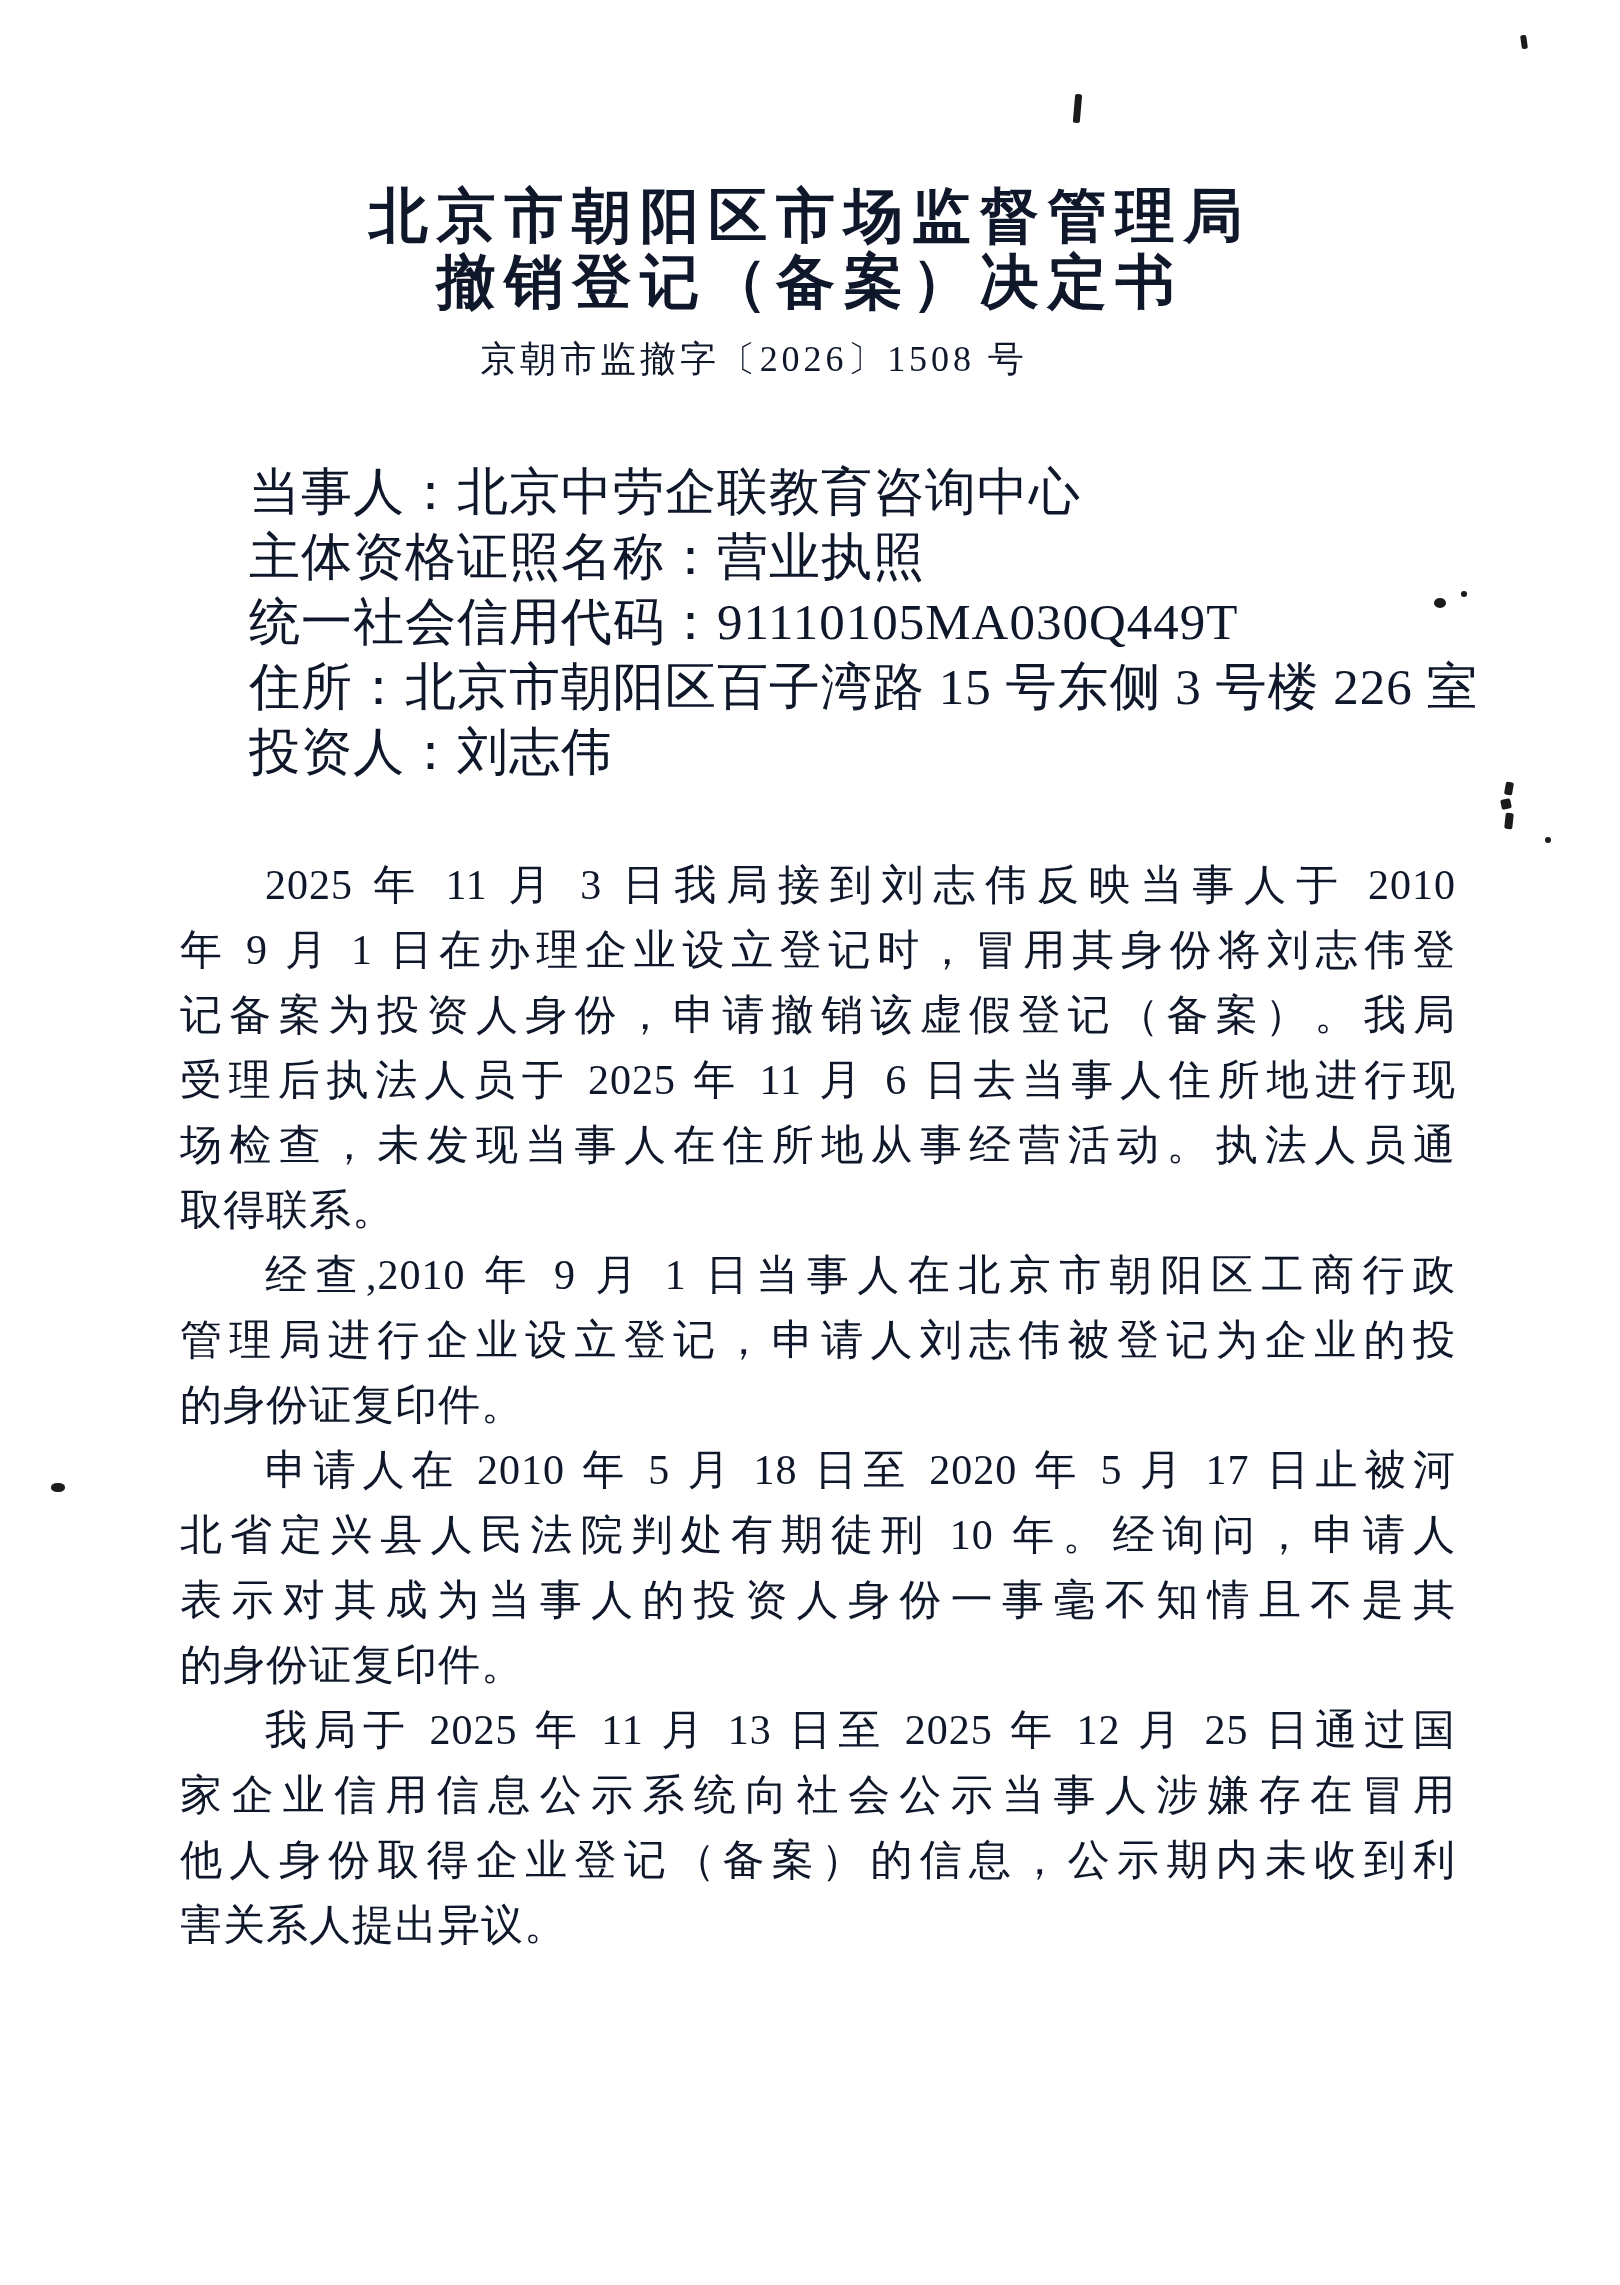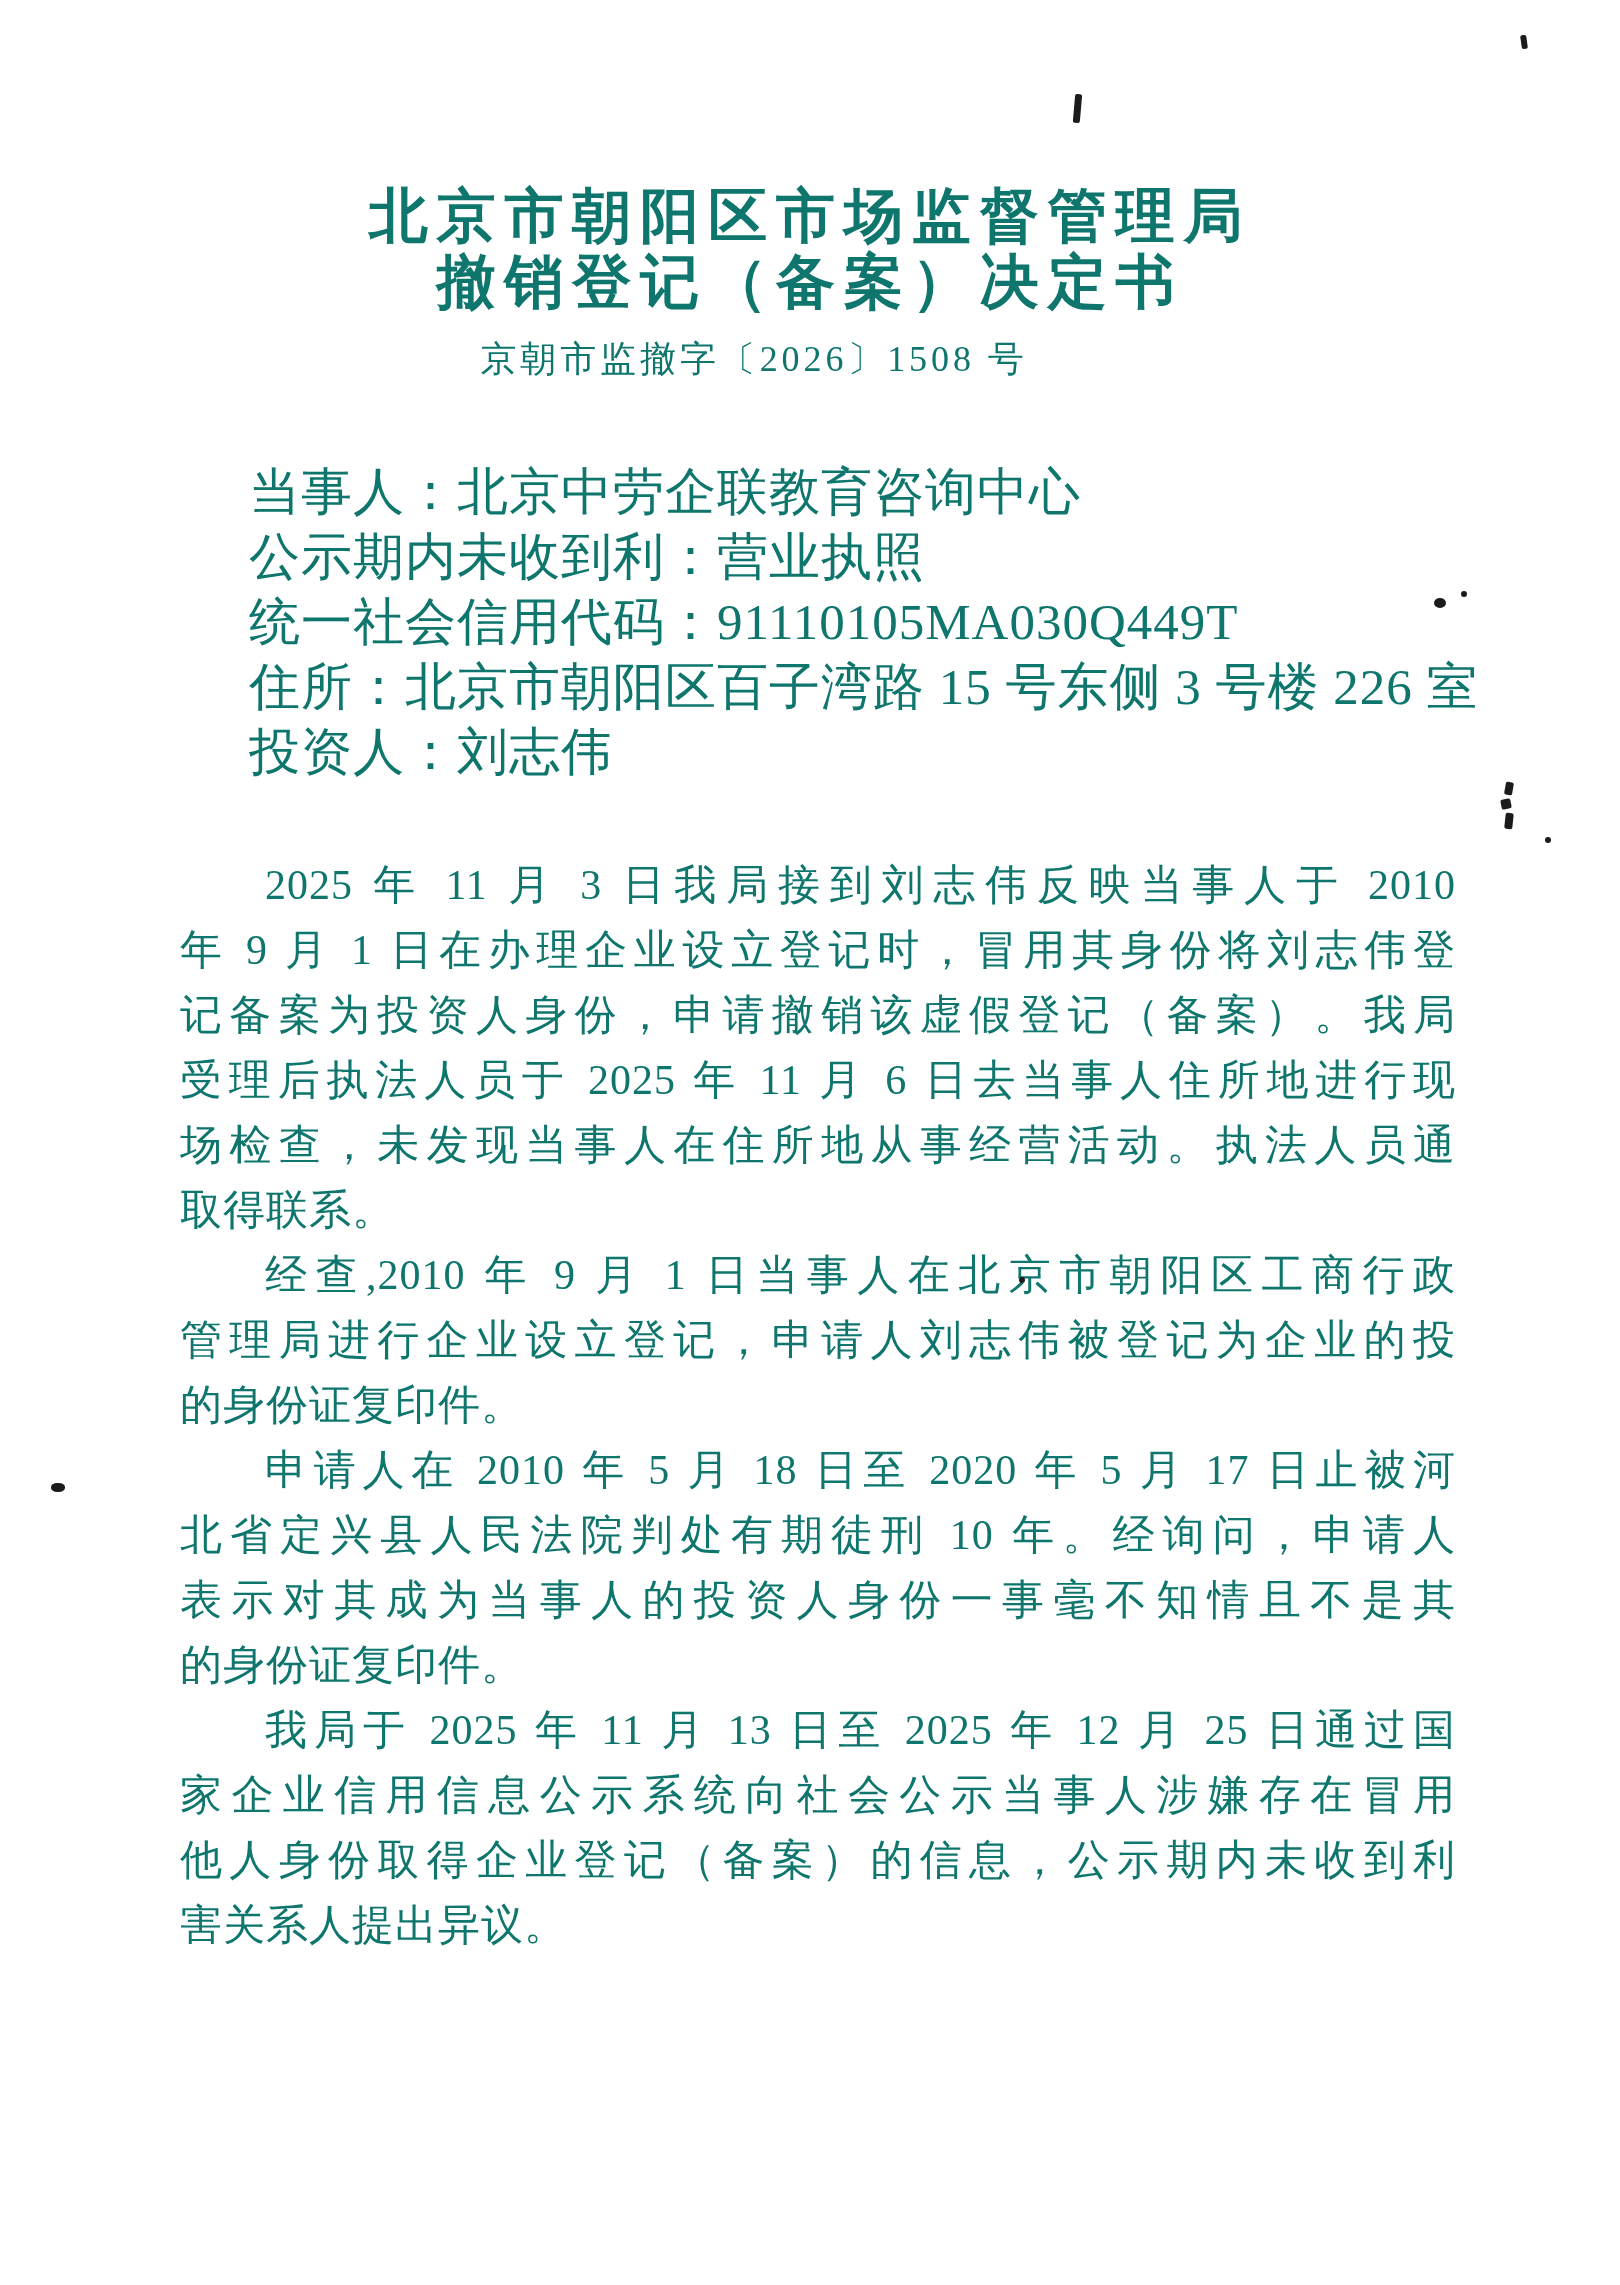--- a/index.html
+++ b/index.html
@@ -1,21 +1,21 @@
 <!DOCTYPE html>
 <html><head>
 <meta charset="utf-8">
 <style>
   html, body { margin: 0; padding: 0; background: #ffffff; }
   .page {
     position: relative;
     width: 1620px;
     height: 1955px;
     background: #ffffff;
-    color: #0f766e;
+    color: #0f172a;
     font-family: "Liberation Serif", "DejaVu Serif", serif;
     overflow: hidden;
   }
   .title-block {
     position: absolute;
     top: 183px;
     left: 0;
     width: 100%;
     text-align: center;
     font-weight: bold;
@@ -93,21 +93,21 @@
 
   <div class="title-block">
     <div>北京市朝阳区市场监督管理局</div>
     <div>撤销登记（备案）决定书</div>
   </div>
 
   <div class="doc-number">京朝市监撤字〔2026〕1508 号</div>
 
   <div class="info-block">
       <div class="info-line">当事人：北京中劳企联教育咨询中心</div>
-      <div class="info-line">公示期内未收到利：营业执照</div>
+      <div class="info-line">主体资格证照名称：营业执照</div>
       <div class="info-line">统一社会信用代码：91110105MA030Q449T</div>
       <div class="info-line">住所：北京市朝阳区百子湾路 15 号东侧 3 号楼 226 室</div>
       <div class="info-line">投资人：刘志伟</div>
     </div>
 
   <div class="body-block">
       <div class="body-line indent">2025 年 11 月 3 日我局接到刘志伟反映当事人于 2010</div>
       <div class="body-line">年 9 月 1 日在办理企业设立登记时，冒用其身份将刘志伟登</div>
       <div class="body-line">记备案为投资人身份，申请撤销该虚假登记（备案）。我局</div>
       <div class="body-line">受理后执法人员于 2025 年 11 月 6 日去当事人住所地进行现</div>

